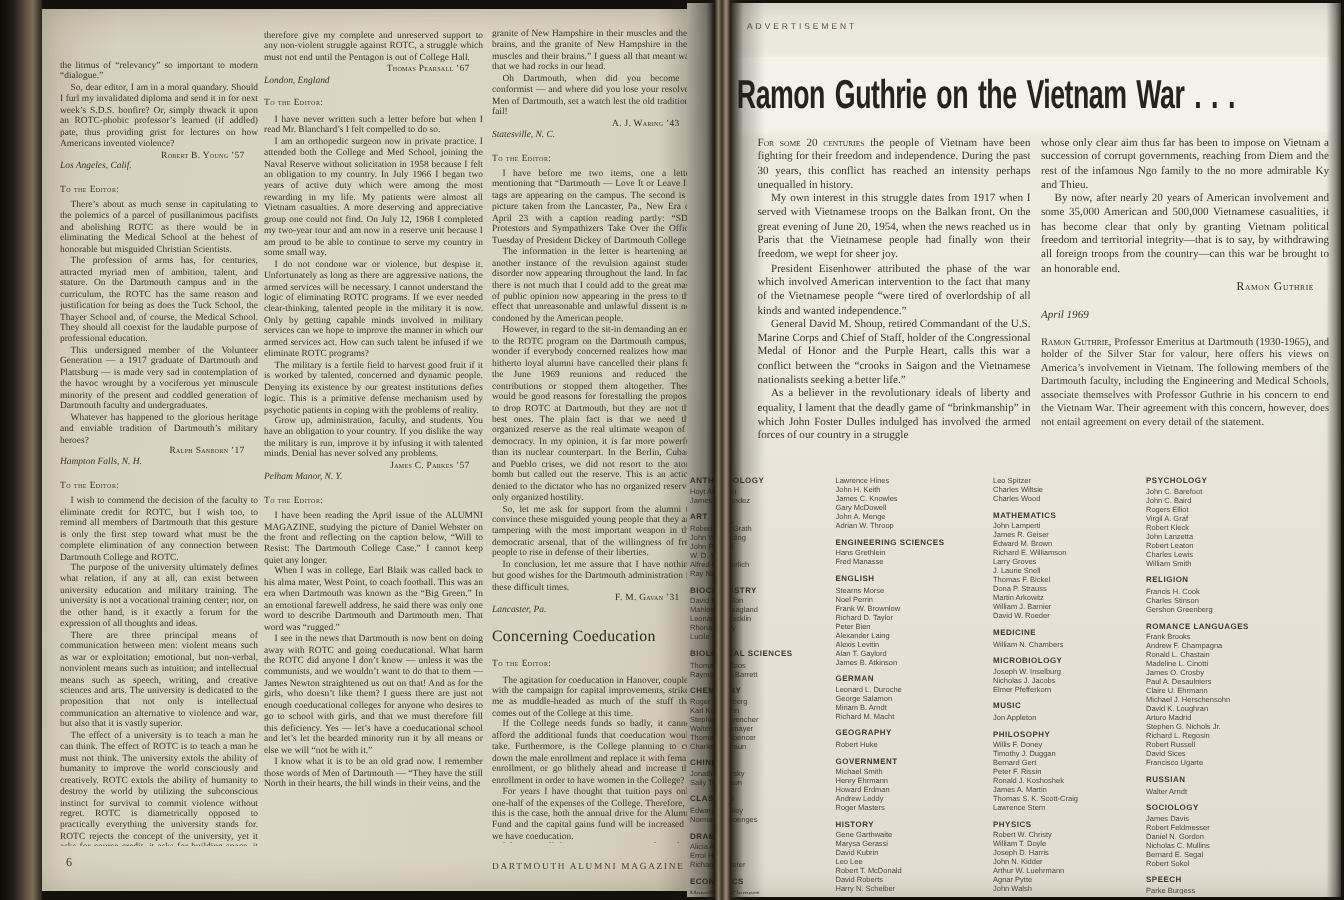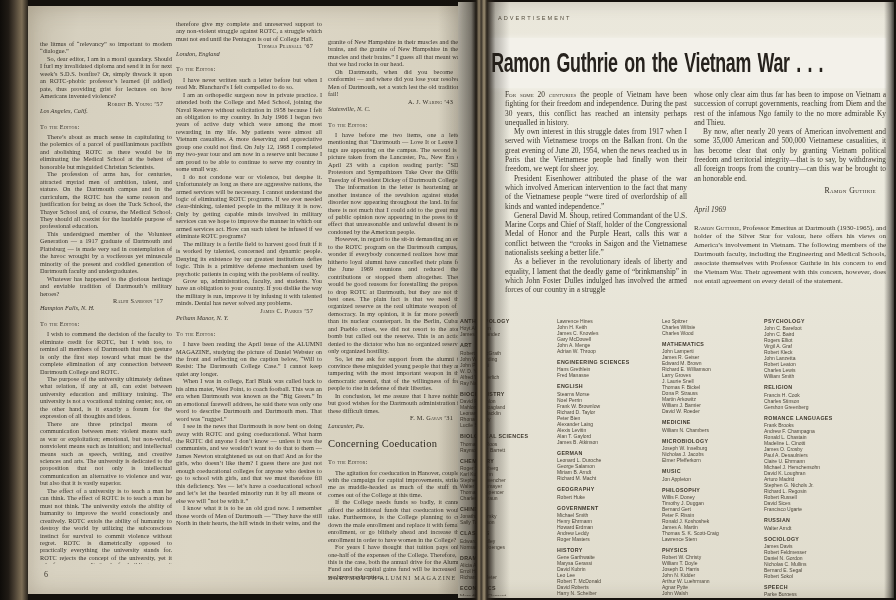--- a/index.html
+++ b/index.html
@@ -88,21 +88,21 @@
         <p>The military is a fertile field to harvest good fruit if it is worked by talented, concerned and dynamic people. Denying its existence by our greatest institutions defies logic. This is a primitive defense mechanism used by psychotic patients in coping with the problems of reality.</p>
         <p>Grow up, administration, faculty, and students. You have an obligation to your country. If you dislike the way the military is run, improve it by infusing it with talented minds. Denial has never solved any problems.</p>
         <div class="sig">James C. Parkes ’57</div>
         <div class="place">Pelham Manor, N. Y.</div>
         <div class="salute">To the Editor:</div>
         <p>I have been reading the April issue of the ALUMNI MAGAZINE, studying the picture of Daniel Webster on the front and reflecting on the caption below, “Will to Resist: The Dartmouth College Case.” I cannot keep quiet any longer.</p>
         <p>When I was in college, Earl Blaik was called back to his alma mater, West Point, to coach football. This was an era when Dartmouth was known as the “Big Green.” In an emotional farewell address, he said there was only one word to describe Dartmouth and Dartmouth men. That word was “rugged.”</p>
         <p>I see in the news that Dartmouth is now bent on doing away with ROTC and going coeducational. What harm the ROTC did anyone I don’t know — unless it was the communists, and we wouldn’t want to do that to them — James Newton straightened us out on that! And as for the girls, who doesn’t like them? I guess there are just not enough coeducational colleges for anyone who desires to go to school with girls, and that we must therefore fill this deficiency. Yes — let’s have a coeducational school and let’s let the bearded minority run it by all means or else we will “not be with it.”</p>
         <p>I know what it is to be an old grad now. I remember those words of Men of Dartmouth — “They have the still North in their hearts, the hill winds in their veins, and the</p>
       </div>
-    <div class="lcol" id="lcol-2" style="left:300px;top:32px;width:134px;height:543px;">
+    <div class="lcol" id="lcol-2" style="left:300px;top:13px;width:134px;height:543px;">
         <p class="cont">granite of New Hampshire in their muscles and their brains, and the granite of New Hampshire in their muscles and their brains.” I guess all that meant was that we had rocks in our head.</p>
         <p>Oh Dartmouth, when did you become a conformist — and where did you lose your resolve? Men of Dartmouth, set a watch lest the old traditions fail!</p>
         <div class="sig">A. J. Waring ’43</div>
         <div class="place">Statesville, N. C.</div>
         <div class="salute">To the Editor:</div>
         <p>I have before me two items, one a letter mentioning that “Dartmouth — Love It or Leave It” tags are appearing on the campus. The second is a picture taken from the Lancaster, Pa., New Era of April 23 with a caption reading partly: “SDS Protestors and Sympathizers Take Over the Office Tuesday of President Dickey of Dartmouth College.”</p>
         <p>The information in the letter is heartening and another instance of the revulsion against student disorder now appearing throughout the land. In fact, there is not much that I could add to the great mass of public opinion now appearing in the press to the effect that unreasonable and unlawful dissent is not condoned by the American people.</p>
         <p>However, in regard to the sit-in demanding an end to the ROTC program on the Dartmouth campus, I wonder if everybody concerned realizes how many hitherto loyal alumni have cancelled their plans for the June 1969 reunions and reduced their contributions or stopped them altogether. These would be good reasons for forestalling the proposal to drop ROTC at Dartmouth, but they are not the best ones. The plain fact is that we need the organized reserve as the real ultimate weapon of a democracy. In my opinion, it is far more powerful than its nuclear counterpart. In the Berlin, Cuban, and Pueblo crises, we did not resort to the atom bomb but called out the reserve. This is an action denied to the dictator who has no organized reserve, only organized hostility.</p>
         <p>So, let me ask for support from the alumni to convince these misguided young people that they are tampering with the most important weapon in the democratic arsenal, that of the willingness of free people to rise in defense of their liberties.</p>
         <p>In conclusion, let me assure that I have nothing but good wishes for the Dartmouth administration in these difficult times.</p>

